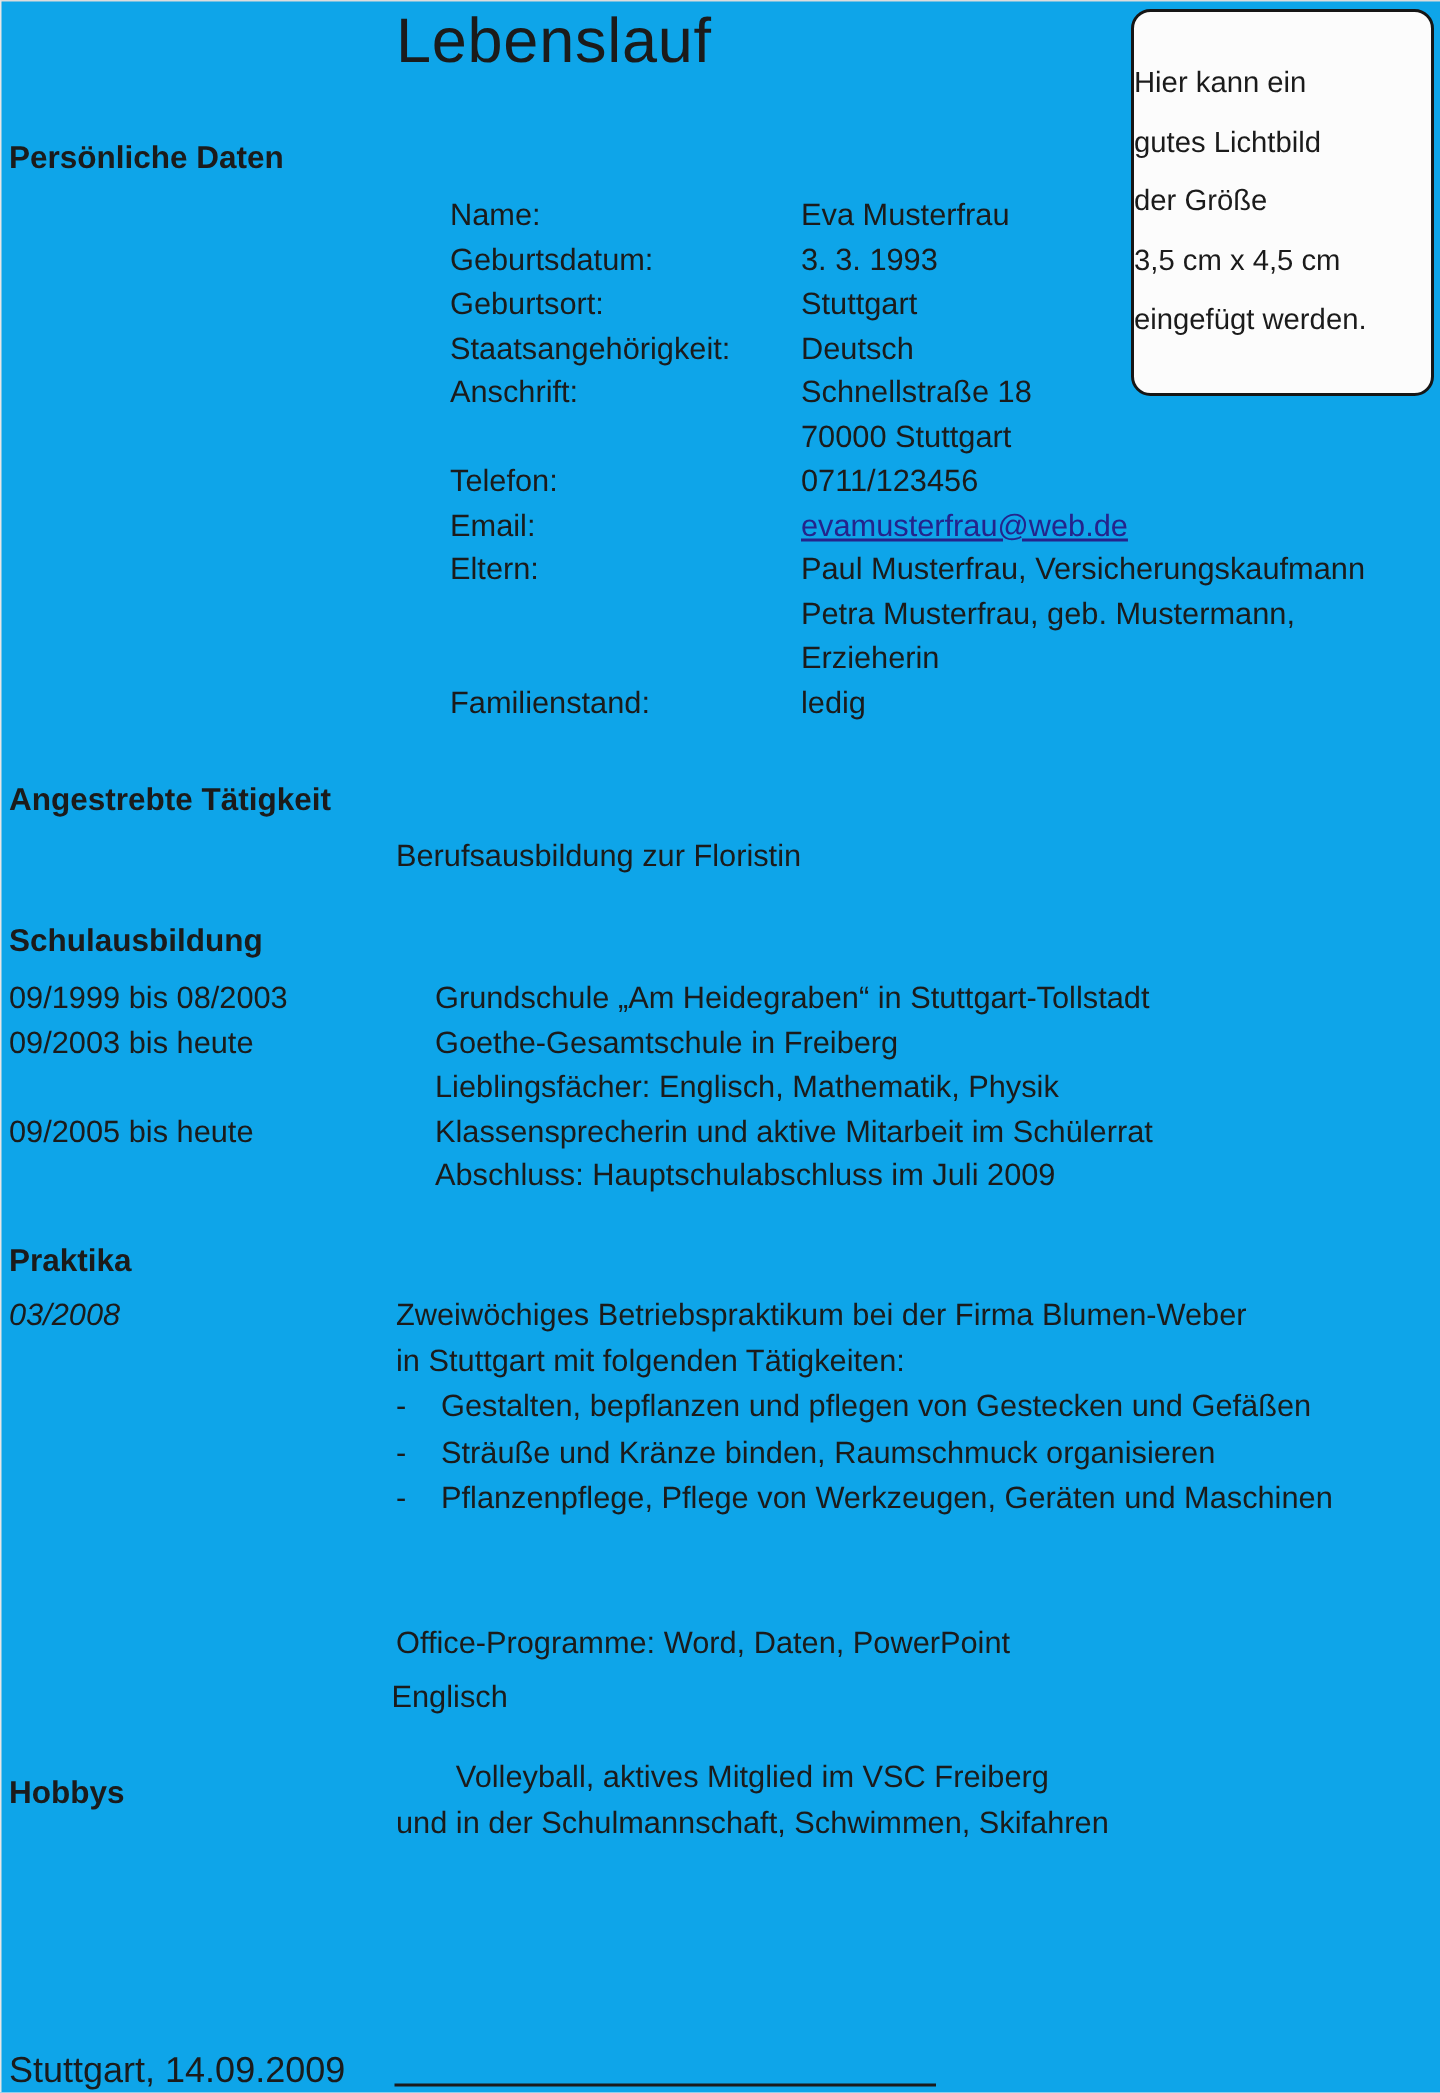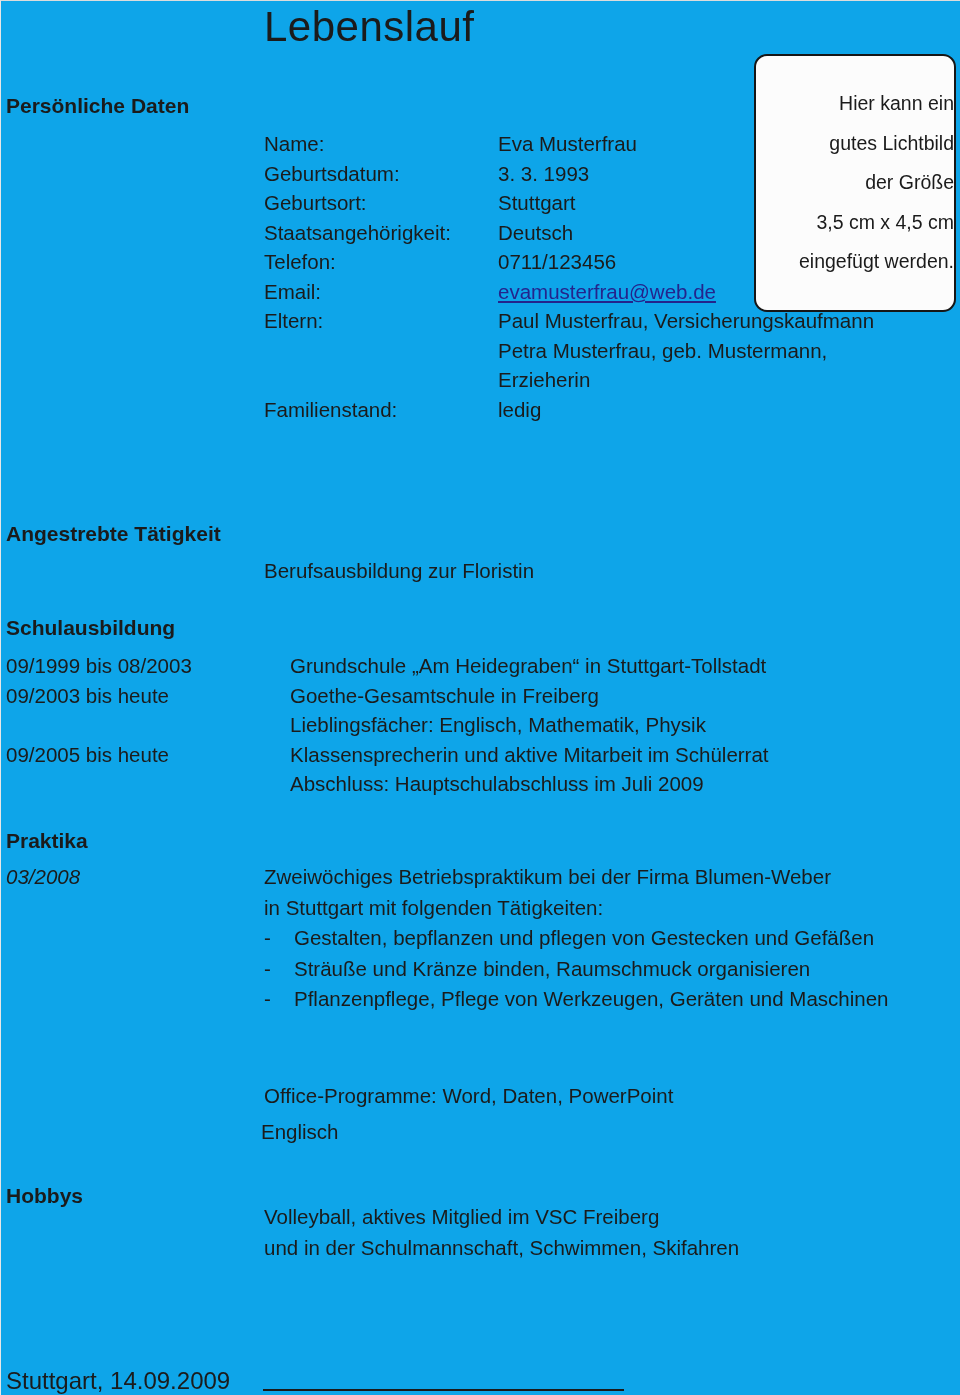--- a/index.html
+++ b/index.html
@@ -10,40 +10,40 @@
     font-family:"Liberation Sans","DejaVu Sans",sans-serif;
     color:#1b1b1b;
   }
   .title {
     position:absolute; left:263px; top:2px;
     font-size:42px; font-weight:400; letter-spacing:.5px; white-space:nowrap;
   }
   .photo-box {
     position:absolute; left:753px; top:5px; width:202px; height:258px;
     border:2px solid #161616; border-radius:13px; box-sizing:border-box;
-    display:flex; flex-direction:column; justify-content:center; align-items:flex-end;
-    text-align:center; background:#fcfcfc;margin-top:48px;
+    display:flex; flex-direction:column; justify-content:center; align-items:flex-start;
+    text-align:center; background:#fcfcfc;
   }
   .photo-box .pline {
     font-size:19.5px; line-height:39.5px; white-space:nowrap;
   }
   .h {
     position:absolute; left:5px; font-weight:700; font-size:21px; white-space:nowrap;
   }
   #h-personal   { top:93px; }
   #h-objective  { top:521px; }
   #h-education  { top:615px; }
   #h-internship { top:828px; }
   #h-skills     { top:1043px; }
   #h-hobbies    { top:1183px; }
 
   .body-text { font-size:20.5px; line-height:29.5px; }
 
   .pd-block { position:absolute; left:263px; top:128px; }
-  .pd-row { display:flex; }
+  .pd-row { display:flex;margin-left:36px; }
   .pd-label { width:234px; flex:0 0 234px; }
   .pd-values { }
   .pd-values a { color:#24248c; text-decoration:underline; }
 
   .obj-text { position:absolute; left:263px; top:555px; white-space:nowrap; }
 
   .edu-block { position:absolute; left:5px; top:650px; }
   .edu-row { display:flex;gap:26px; }
   .edu-date { width:258px; flex:0 0 258px; }
   .edu-text { white-space:nowrap; }
@@ -53,21 +53,21 @@
   .prk-date { width:258px; flex:0 0 258px;font-style:italic; }
   .prk-desc { }
   .prk-line { white-space:nowrap; }
   .bullet { display:flex; }
   .bullet .dash { width:30px; flex:0 0 30px; }
   .bullet .btxt { white-space:nowrap; }
 
   .skill-1 { position:absolute; left:263px; top:1080px; white-space:nowrap; }
   .skill-2 { position:absolute; left:260px; top:1116px; white-space:nowrap; }
 
-  .hob-block { position:absolute; left:263px; top:1200px; line-height:31px; }
+  .hob-block { position:absolute; left:263px; top:1168px; line-height:31px;text-align:center; }
   .hob-line { white-space:nowrap; }
 
   .footer-date { position:absolute; left:5px; top:1366px; font-size:24px; white-space:nowrap; }
   .sig-line { position:absolute; left:262px; top:1388px; width:361px; height:0; border-top:2px solid #1a1a1a; }
 </style>
 </head>
 <body>
 
 <div class="page">
 
@@ -92,20 +92,27 @@
       <div class="pd-label">Geburtsdatum:</div>
       <div class="pd-values">3. 3. 1993</div>
     </div>
     <div class="pd-row">
       <div class="pd-label">Geburtsort:</div>
       <div class="pd-values">Stuttgart</div>
     </div>
     <div class="pd-row">
       <div class="pd-label">Staatsangehörigkeit:</div>
       <div class="pd-values">Deutsch</div>
+    </div>
+    <div class="pd-row">
+      <div class="pd-label">Anschrift:</div>
+      <div class="pd-values">
+        <div>Schnellstraße 18</div>
+        <div>70000 Stuttgart</div>
+      </div>
     </div>
     <div class="pd-row">
       <div class="pd-label">Telefon:</div>
       <div class="pd-values">0711/123456</div>
     </div>
     <div class="pd-row">
       <div class="pd-label">Email:</div>
       <div class="pd-values">
         <a>evamusterfrau@web.de</a>
       </div>

